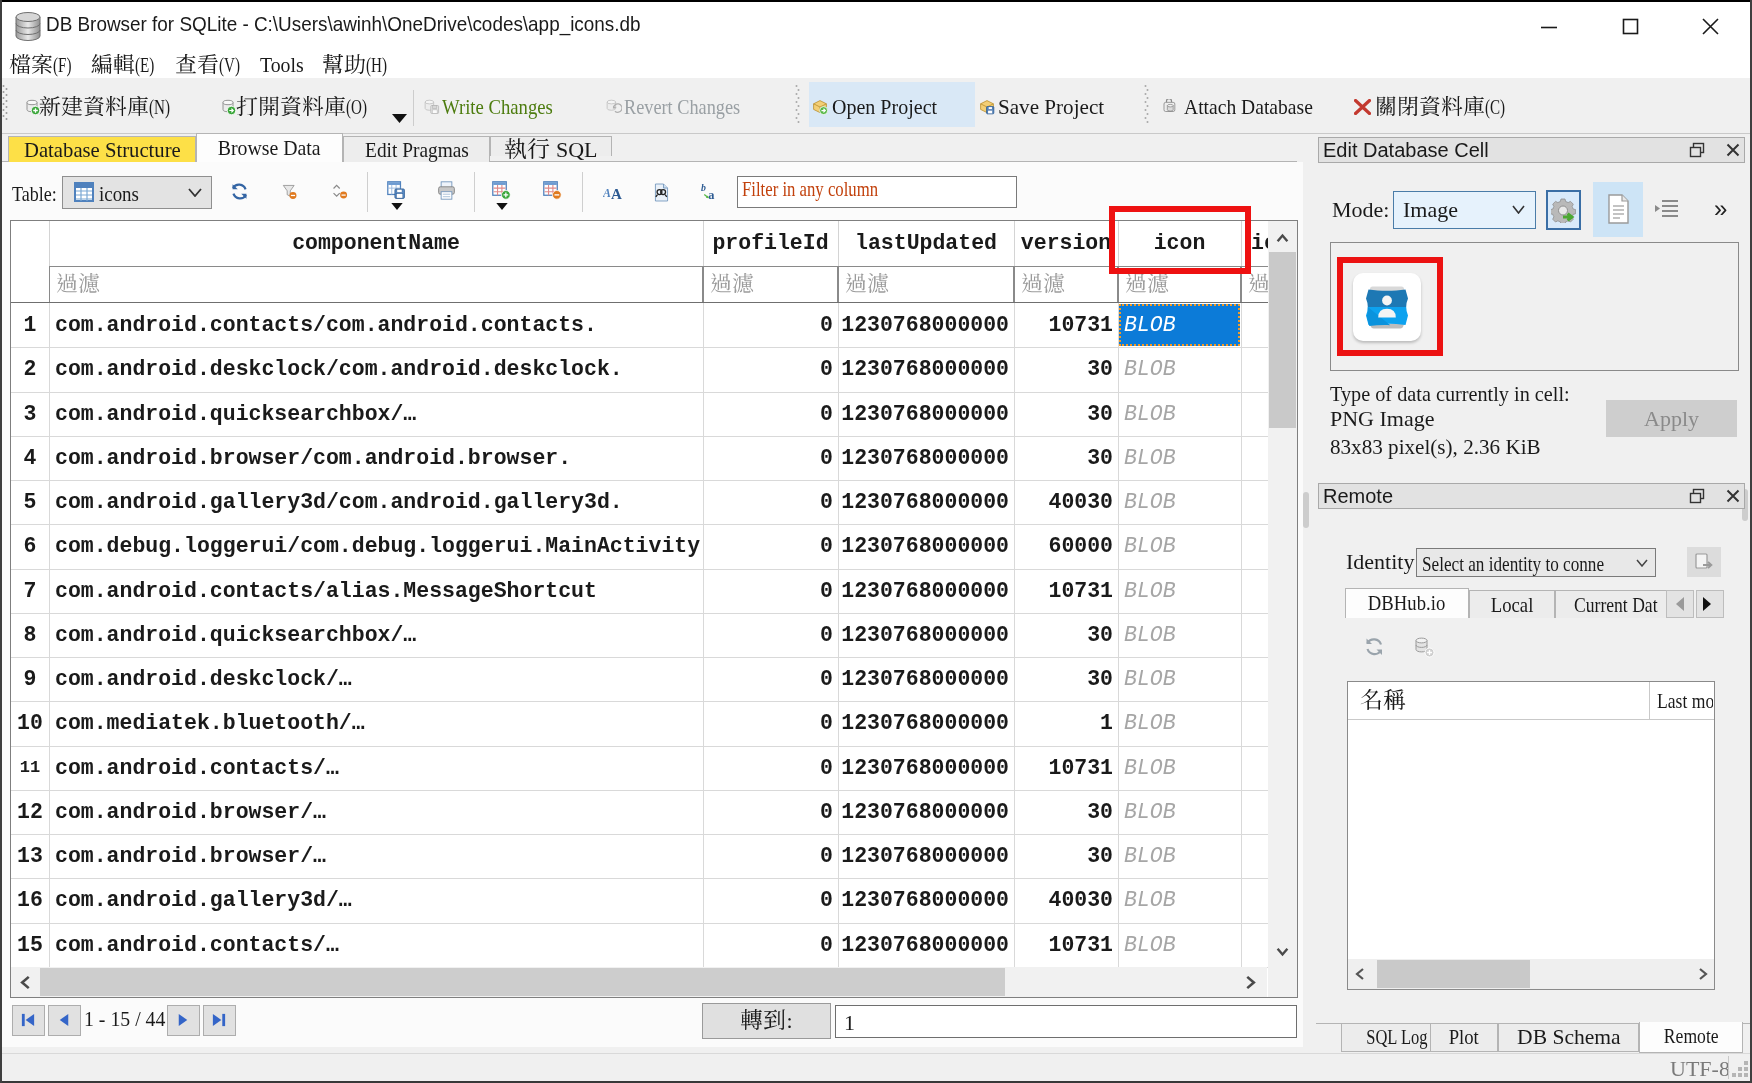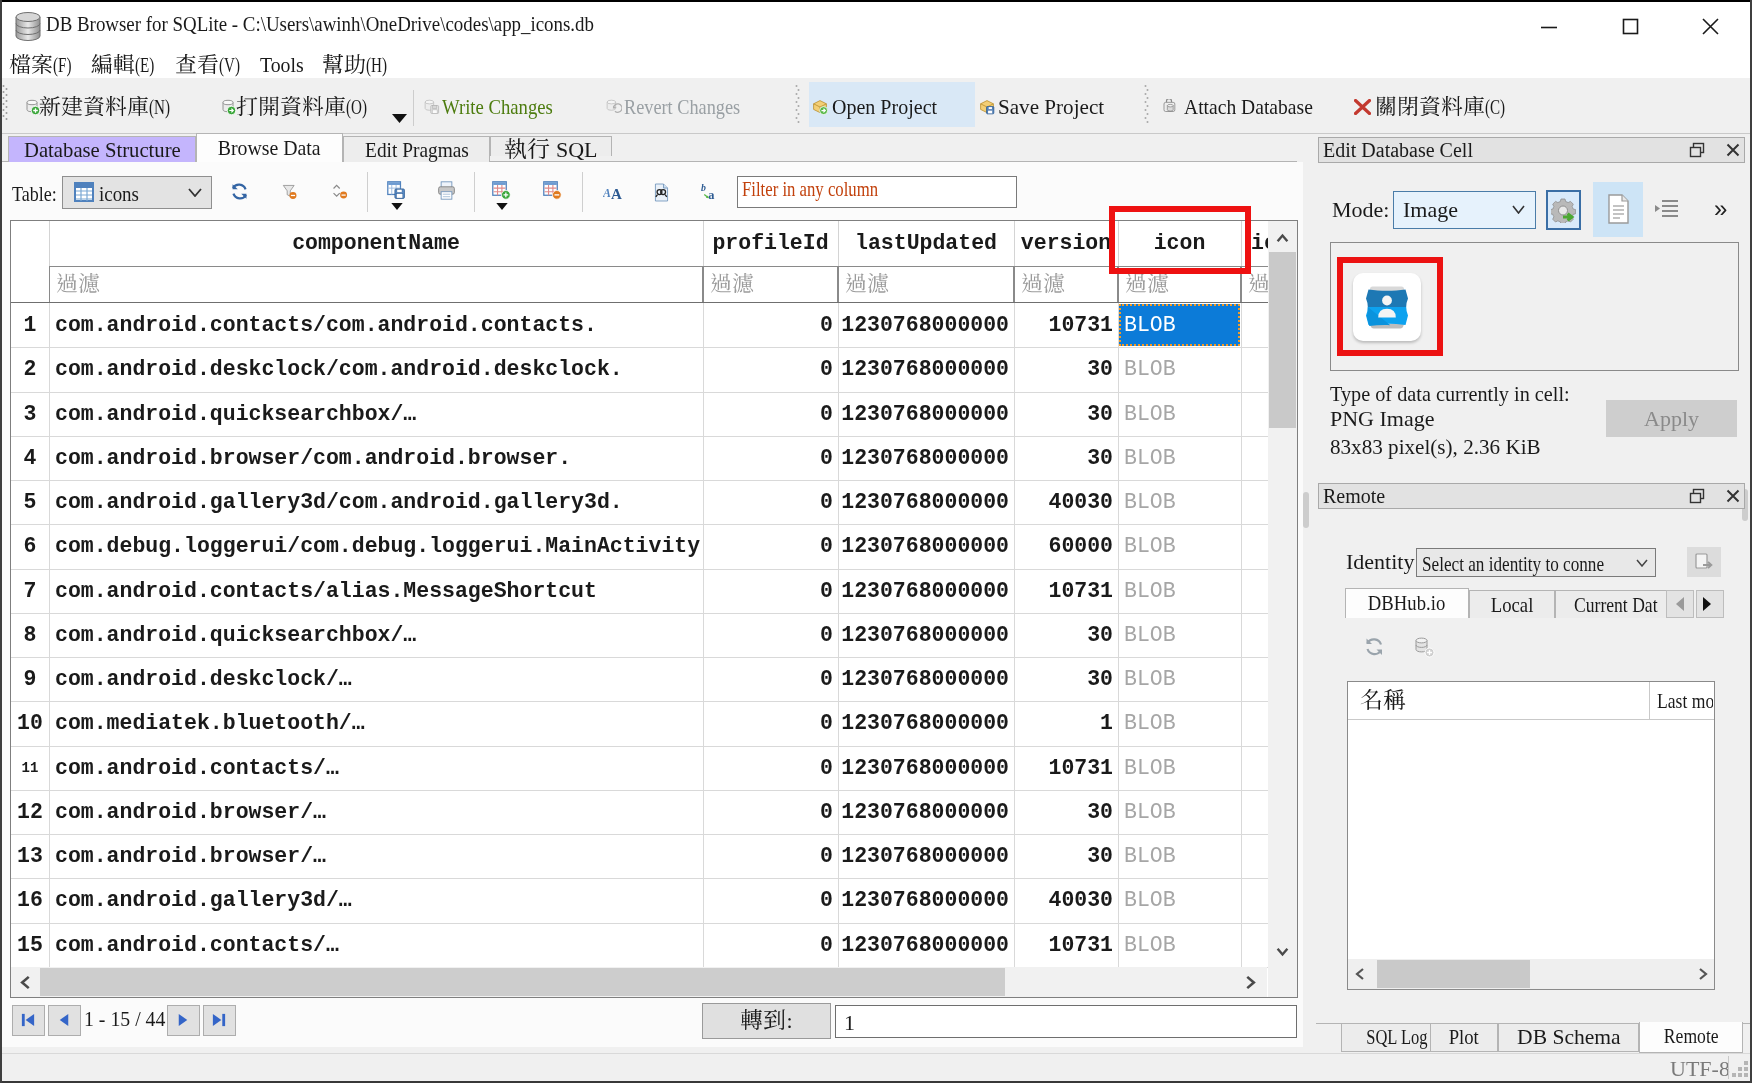--- a/index.html
+++ b/index.html
@@ -1,19 +1,19 @@
 <!DOCTYPE html>
 <html><head><meta charset="utf-8"><style>
 html,body{margin:0;padding:0}
 body{width:1752px;height:1083px;position:relative;font-family:"Liberation Serif",serif;color:#1a1a1a;background:#f0f0f0;overflow:hidden}
 .a{position:absolute}
-.sans{font-family:Liberation Serif, serif}
+.sans{font-family:Liberation Sans, sans-serif}
 .mono{font-family:"Liberation Mono",monospace}
 .b{font-weight:bold}
-.i{}
+.i{font-style:italic}
 .c{text-align:center}
 .r{text-align:right}
 .bb{box-sizing:border-box}
 .tb{font-size:22px;white-space:nowrap}
 .nx{display:inline-block;transform:scaleX(.82);transform-origin:0 50%;white-space:nowrap}
 .px{display:inline-block;transform:scaleX(.72);transform-origin:0 50%;font-size:21px}
 </style></head>
 <body>
 <svg width="0" height="0" style="position:absolute">
     <defs>
@@ -214,21 +214,21 @@
 </svg>
 <div class="a tb" style="left:1375px;top:94px"><svg width="110" height="22.0" viewBox="0 0 500 100" style="vertical-align:-2.6px" fill="#1a1a1a">
       <use href="#u95DC" x="0"></use>
       <use href="#u9589" x="100"></use>
       <use href="#u8CC7" x="200"></use>
       <use href="#u6599" x="300"></use>
       <use href="#u5EAB" x="400"></use>
     </svg><span class="px">(C)</span></div>
 
 <div class="a" style="left:2px;top:161px;width:1295px;height:1px;background:#b4b4b4"></div>
-<div class="a tb bb c" style="left:8px;top:136px;width:188px;height:36px;background:#c4b5fd;border:1px solid #b4b4b4;border-bottom:none;line-height:26px"><span class="nx" style="transform:scaleX(.94);transform-origin:50% 50%">Database Structure</span></div>
+<div class="a tb bb c" style="left:8px;top:136px;width:188px;height:36px;background:#fde047;border:1px solid #b4b4b4;border-bottom:none;line-height:26px"><span class="nx" style="transform:scaleX(.94);transform-origin:50% 50%">Database Structure</span></div>
 <div class="a tb bb c" style="left:343px;top:136px;width:147px;height:26px;background:#ededed;border:1px solid #b4b4b4;border-bottom:none;line-height:26px"><span class="nx" style="transform:scaleX(.88);transform-origin:50% 50%">Edit Pragmas</span></div>
 <div class="a tb bb c" style="left:490px;top:136px;width:122px;height:20px;background:#ededed;border:1px solid #b4b4b4;border-bottom:none;line-height:26px"><svg width="46" height="23.0" viewBox="0 0 200 100" style="vertical-align:-2.8px" fill="#1a1a1a">
       <use href="#u57F7" x="0"></use>
       <use href="#u884C" x="100"></use>
     </svg> SQL</div>
 <div class="a tb bb c" style="left:196px;top:133px;width:147px;height:30px;background:#fdfdfd;border:1px solid #b4b4b4;border-bottom:none;line-height:28px"><span class="nx" style="transform:scaleX(.9);transform-origin:50% 50%">Browse Data</span></div>
 
 <div class="a" style="left:2px;top:162px;width:1301px;height:885px;background:#fbfbfb"></div>
 
 <div class="a tb" style="left:12px;top:181px"><span class="nx" style="transform:scaleX(.82)">Table:</span></div>
@@ -446,21 +446,21 @@
 <div class="a mono b r" style="left:1014px;top:657px;width:99px;height:44px;line-height:44px;font-size:21.5px">30</div>
 <div class="a mono i" style="left:1124px;top:657px;height:44px;line-height:44px;font-size:21.5px;color:#a6a6a6">BLOB</div>
 <div class="a" style="left:11px;top:746px;width:1257px;height:1px;background:#d9d9d9"></div>
 <div class="a mono b c" style="left:11px;top:701px;width:38px;height:45px;line-height:45px;font-size:21.5px">10</div>
 <div class="a mono b" style="left:55px;top:701px;height:45px;line-height:45px;font-size:21.5px;white-space:nowrap">com.mediatek.bluetooth/…</div>
 <div class="a mono b r" style="left:703px;top:701px;width:130px;height:45px;line-height:45px;font-size:21.5px">0</div>
 <div class="a mono b r" style="left:838px;top:701px;width:171px;height:45px;line-height:45px;font-size:21.5px">1230768000000</div>
 <div class="a mono b r" style="left:1014px;top:701px;width:99px;height:45px;line-height:45px;font-size:21.5px">1</div>
 <div class="a mono i" style="left:1124px;top:701px;height:45px;line-height:45px;font-size:21.5px;color:#a6a6a6">BLOB</div>
 <div class="a" style="left:11px;top:790px;width:1257px;height:1px;background:#d9d9d9"></div>
-<div class="a mono b c" style="left:11px;top:746px;width:38px;height:44px;line-height:44px;font-size:14px">11</div>
+<div class="a mono b c" style="left:11px;top:746px;width:38px;height:44px;line-height:44px;font-size:17px">11</div>
 <div class="a mono b" style="left:55px;top:746px;height:44px;line-height:44px;font-size:21.5px;white-space:nowrap">com.android.contacts/…</div>
 <div class="a mono b r" style="left:703px;top:746px;width:130px;height:44px;line-height:44px;font-size:21.5px">0</div>
 <div class="a mono b r" style="left:838px;top:746px;width:171px;height:44px;line-height:44px;font-size:21.5px">1230768000000</div>
 <div class="a mono b r" style="left:1014px;top:746px;width:99px;height:44px;line-height:44px;font-size:21.5px">10731</div>
 <div class="a mono i" style="left:1124px;top:746px;height:44px;line-height:44px;font-size:21.5px;color:#a6a6a6">BLOB</div>
 <div class="a" style="left:11px;top:834px;width:1257px;height:1px;background:#d9d9d9"></div>
 <div class="a mono b c" style="left:11px;top:790px;width:38px;height:44px;line-height:44px;font-size:21.5px">12</div>
 <div class="a mono b" style="left:55px;top:790px;height:44px;line-height:44px;font-size:21.5px;white-space:nowrap">com.android.browser/…</div>
 <div class="a mono b r" style="left:703px;top:790px;width:130px;height:44px;line-height:44px;font-size:21.5px">0</div>
 <div class="a mono b r" style="left:838px;top:790px;width:171px;height:44px;line-height:44px;font-size:21.5px">1230768000000</div>

